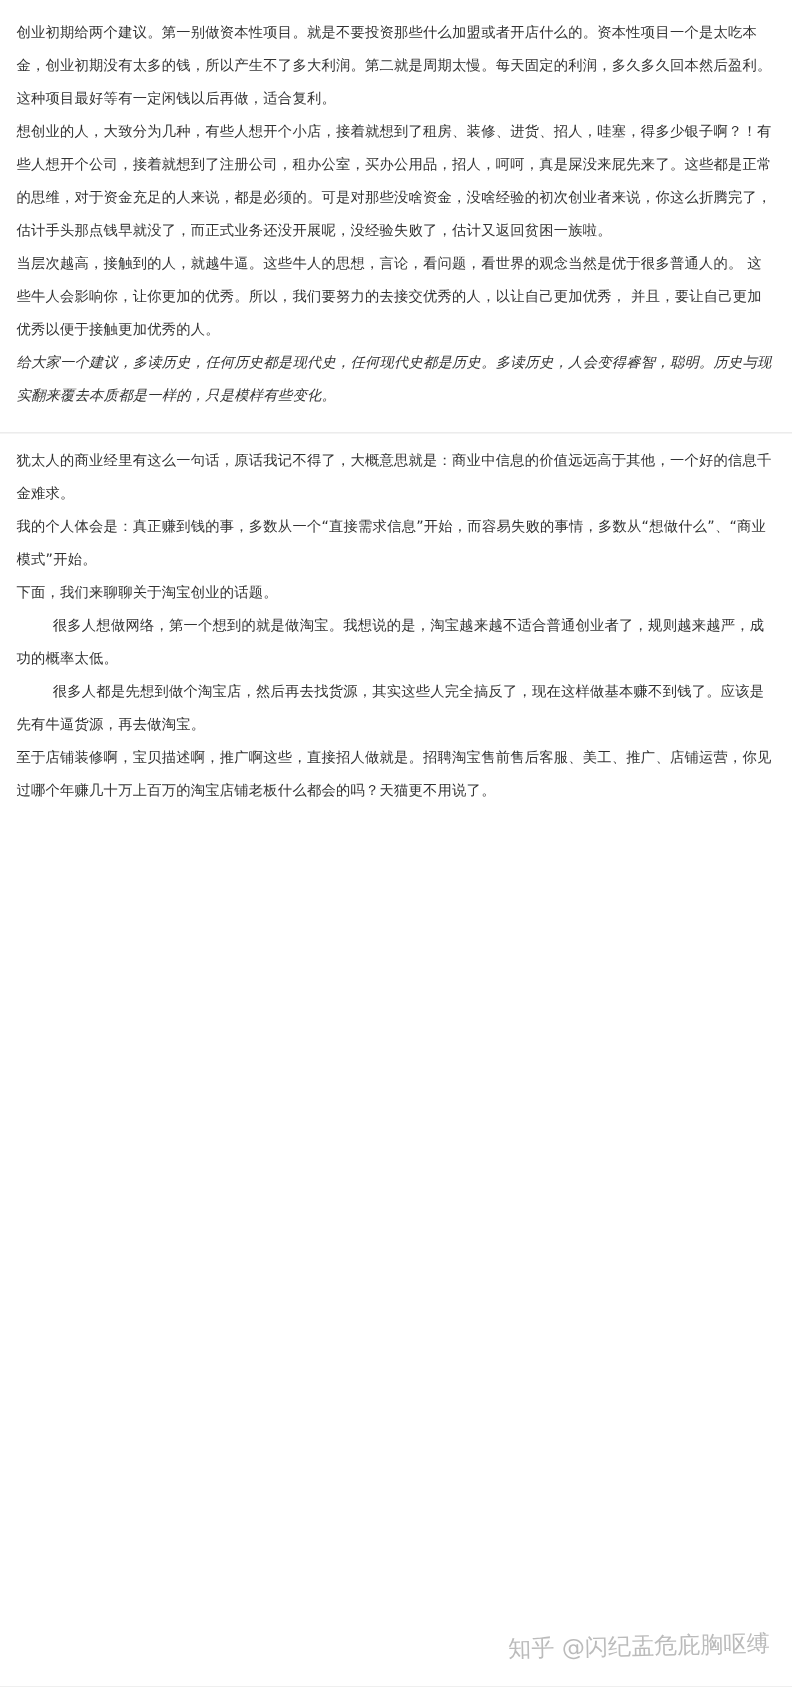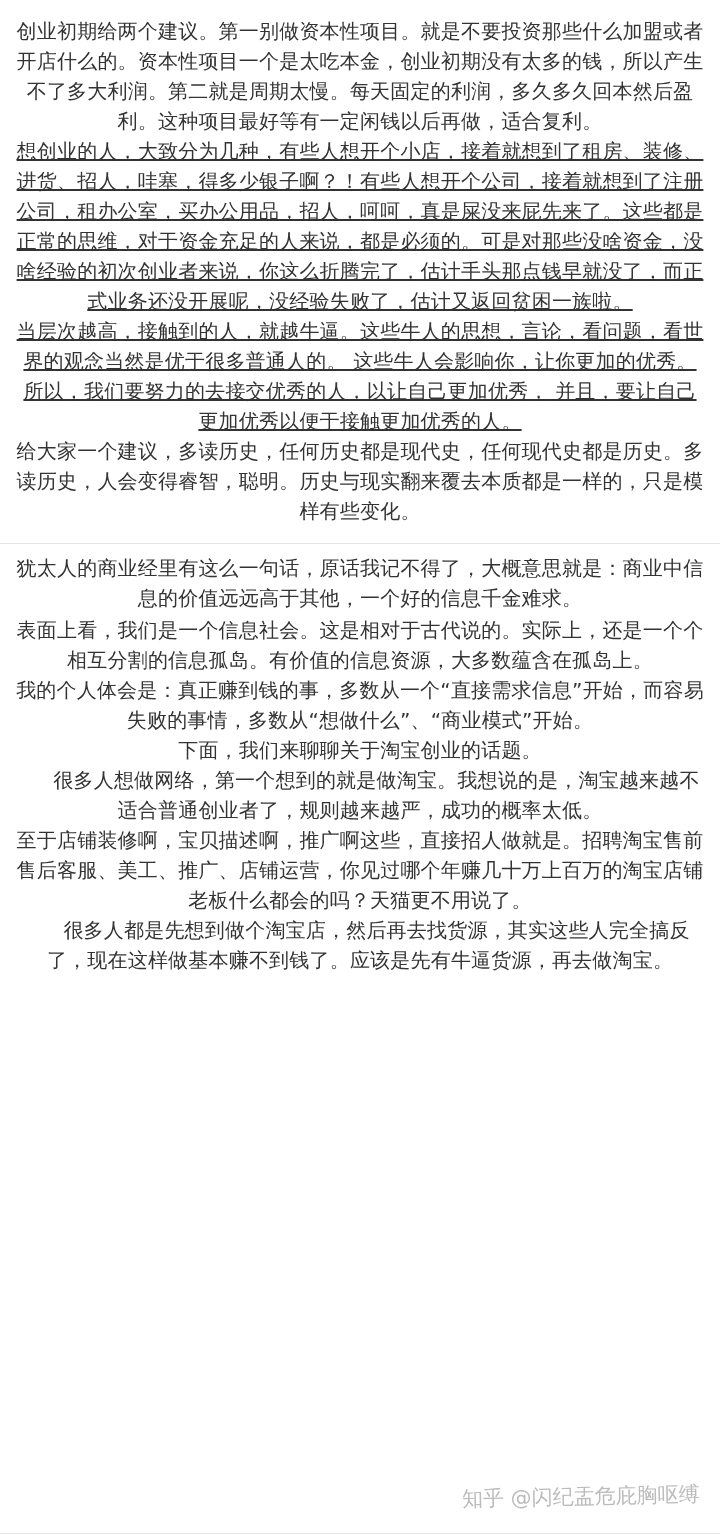--- a/index.html
+++ b/index.html
@@ -13,36 +13,36 @@
     position: relative;
     overflow: hidden;
     font-family: "DejaVu Sans", sans-serif;
     color: #333333;
   }
   .article {
     padding: 16px 15px 0 15px;
   }
   .article p {
     margin: 0;
-    font-size: 20px;
+    font-size: 13px;
     line-height: 30px;
     letter-spacing: 0.2px;
     word-break: break-all;
-    text-align: center;
+    text-align: left;
   }
-  .mt59 { margin-top: 59px; text-decoration: underline; }
-  .mt63 { margin-top: 63px; text-decoration: underline; }
+  .mt59 { margin-top: 59px; }
+  .mt63 { margin-top: 63px; }
   .mt58 { margin-top: 58px; }
   .mt31 { margin-top: 31px; }
   .mt30 { margin-top: 30px; }
-  .mt28 { margin-top: 28px; }
+  .mt28 { margin-top: 28px; font-style: italic; }
   .mt27 { margin-top: 27px; }
   .mt24 { margin-top: 24px; }
   .mt2  { margin-top: 2px; }
-  .mt0  { margin-top: 0; font-family: Liberation Mono, monospace; }
+  .mt0  { margin-top: 0; }
   .indent { text-indent: 33px; }
   .divider {
     height: 0;
     border: none;
     border-top: 1px solid #e4e4e4;
     margin: 17px -15px 11px -15px;
   }
   .bottom-edge {
     position: absolute;
     left: 0;
@@ -70,22 +70,21 @@
 
 <div class="article">
   <p>创业初期给两个建议。第一别做资本性项目。就是不要投资那些什么加盟或者开店什么的。资本性项目一个是太吃本金，创业初期没有太多的钱，所以产生不了多大利润。第二就是周期太慢。每天固定的利润，多久多久回本然后盈利。这种项目最好等有一定闲钱以后再做，适合复利。</p>
   <p class="mt59">想创业的人，大致分为几种，有些人想开个小店，接着就想到了租房、装修、进货、招人，哇塞，得多少银子啊？！有些人想开个公司，接着就想到了注册公司，租办公室，买办公用品，招人，呵呵，真是屎没来屁先来了。这些都是正常的思维，对于资金充足的人来说，都是必须的。可是对那些没啥资金，没啥经验的初次创业者来说，你这么折腾完了，估计手头那点钱早就没了，而正式业务还没开展呢，没经验失败了，估计又返回贫困一族啦。</p>
   <p class="mt63">当层次越高，接触到的人，就越牛逼。这些牛人的思想，言论，看问题，看世界的观念当然是优于很多普通人的。 这些牛人会影响你，让你更加的优秀。所以，我们要努力的去接交优秀的人，以让自己更加优秀， 并且，要让自己更加优秀以便于接触更加优秀的人。</p>
   <p class="mt28">给大家一个建议，多读历史，任何历史都是现代史，任何现代史都是历史。多读历史，人会变得睿智，聪明。历史与现实翻来覆去本质都是一样的，只是模样有些变化。</p>
 
   <div class="divider"></div>
 
   <p class="mt0">犹太人的商业经里有这么一句话，原话我记不得了，大概意思就是：商业中信息的价值远远高于其他，一个好的信息千金难求。</p>
-  <p class="mt30">表面上看，我们是一个信息社会。这是相对于古代说的。实际上，还是一个个相互分割的信息孤岛。有价值的信息资源，大多数蕴含在孤岛上。</p>
   <p class="mt27">我的个人体会是：真正赚到钱的事，多数从一个“直接需求信息”开始，而容易失败的事情，多数从“想做什么”、“商业模式”开始。</p>
   <p class="mt58">下面，我们来聊聊关于淘宝创业的话题。</p>
   <p class="mt2 indent">很多人想做网络，第一个想到的就是做淘宝。我想说的是，淘宝越来越不适合普通创业者了，规则越来越严，成功的概率太低。</p>
+  <p class="mt2 indent">很多人都是先想到做个淘宝店，然后再去找货源，其实这些人完全搞反了，现在这样做基本赚不到钱了。应该是先有牛逼货源，再去做淘宝。</p>
   <p class="mt2">至于店铺装修啊，宝贝描述啊，推广啊这些，直接招人做就是。招聘淘宝售前售后客服、美工、推广、店铺运营，你见过哪个年赚几十万上百万的淘宝店铺老板什么都会的吗？天猫更不用说了。</p>
-  <p class="mt2 indent">很多人都是先想到做个淘宝店，然后再去找货源，其实这些人完全搞反了，现在这样做基本赚不到钱了。应该是先有牛逼货源，再去做淘宝。</p>
 </div>
 
 <div class="watermark">知乎 @闪纪盂危庇胸呕缚</div>
 <div class="bottom-edge"></div>
 
 </body></html>

